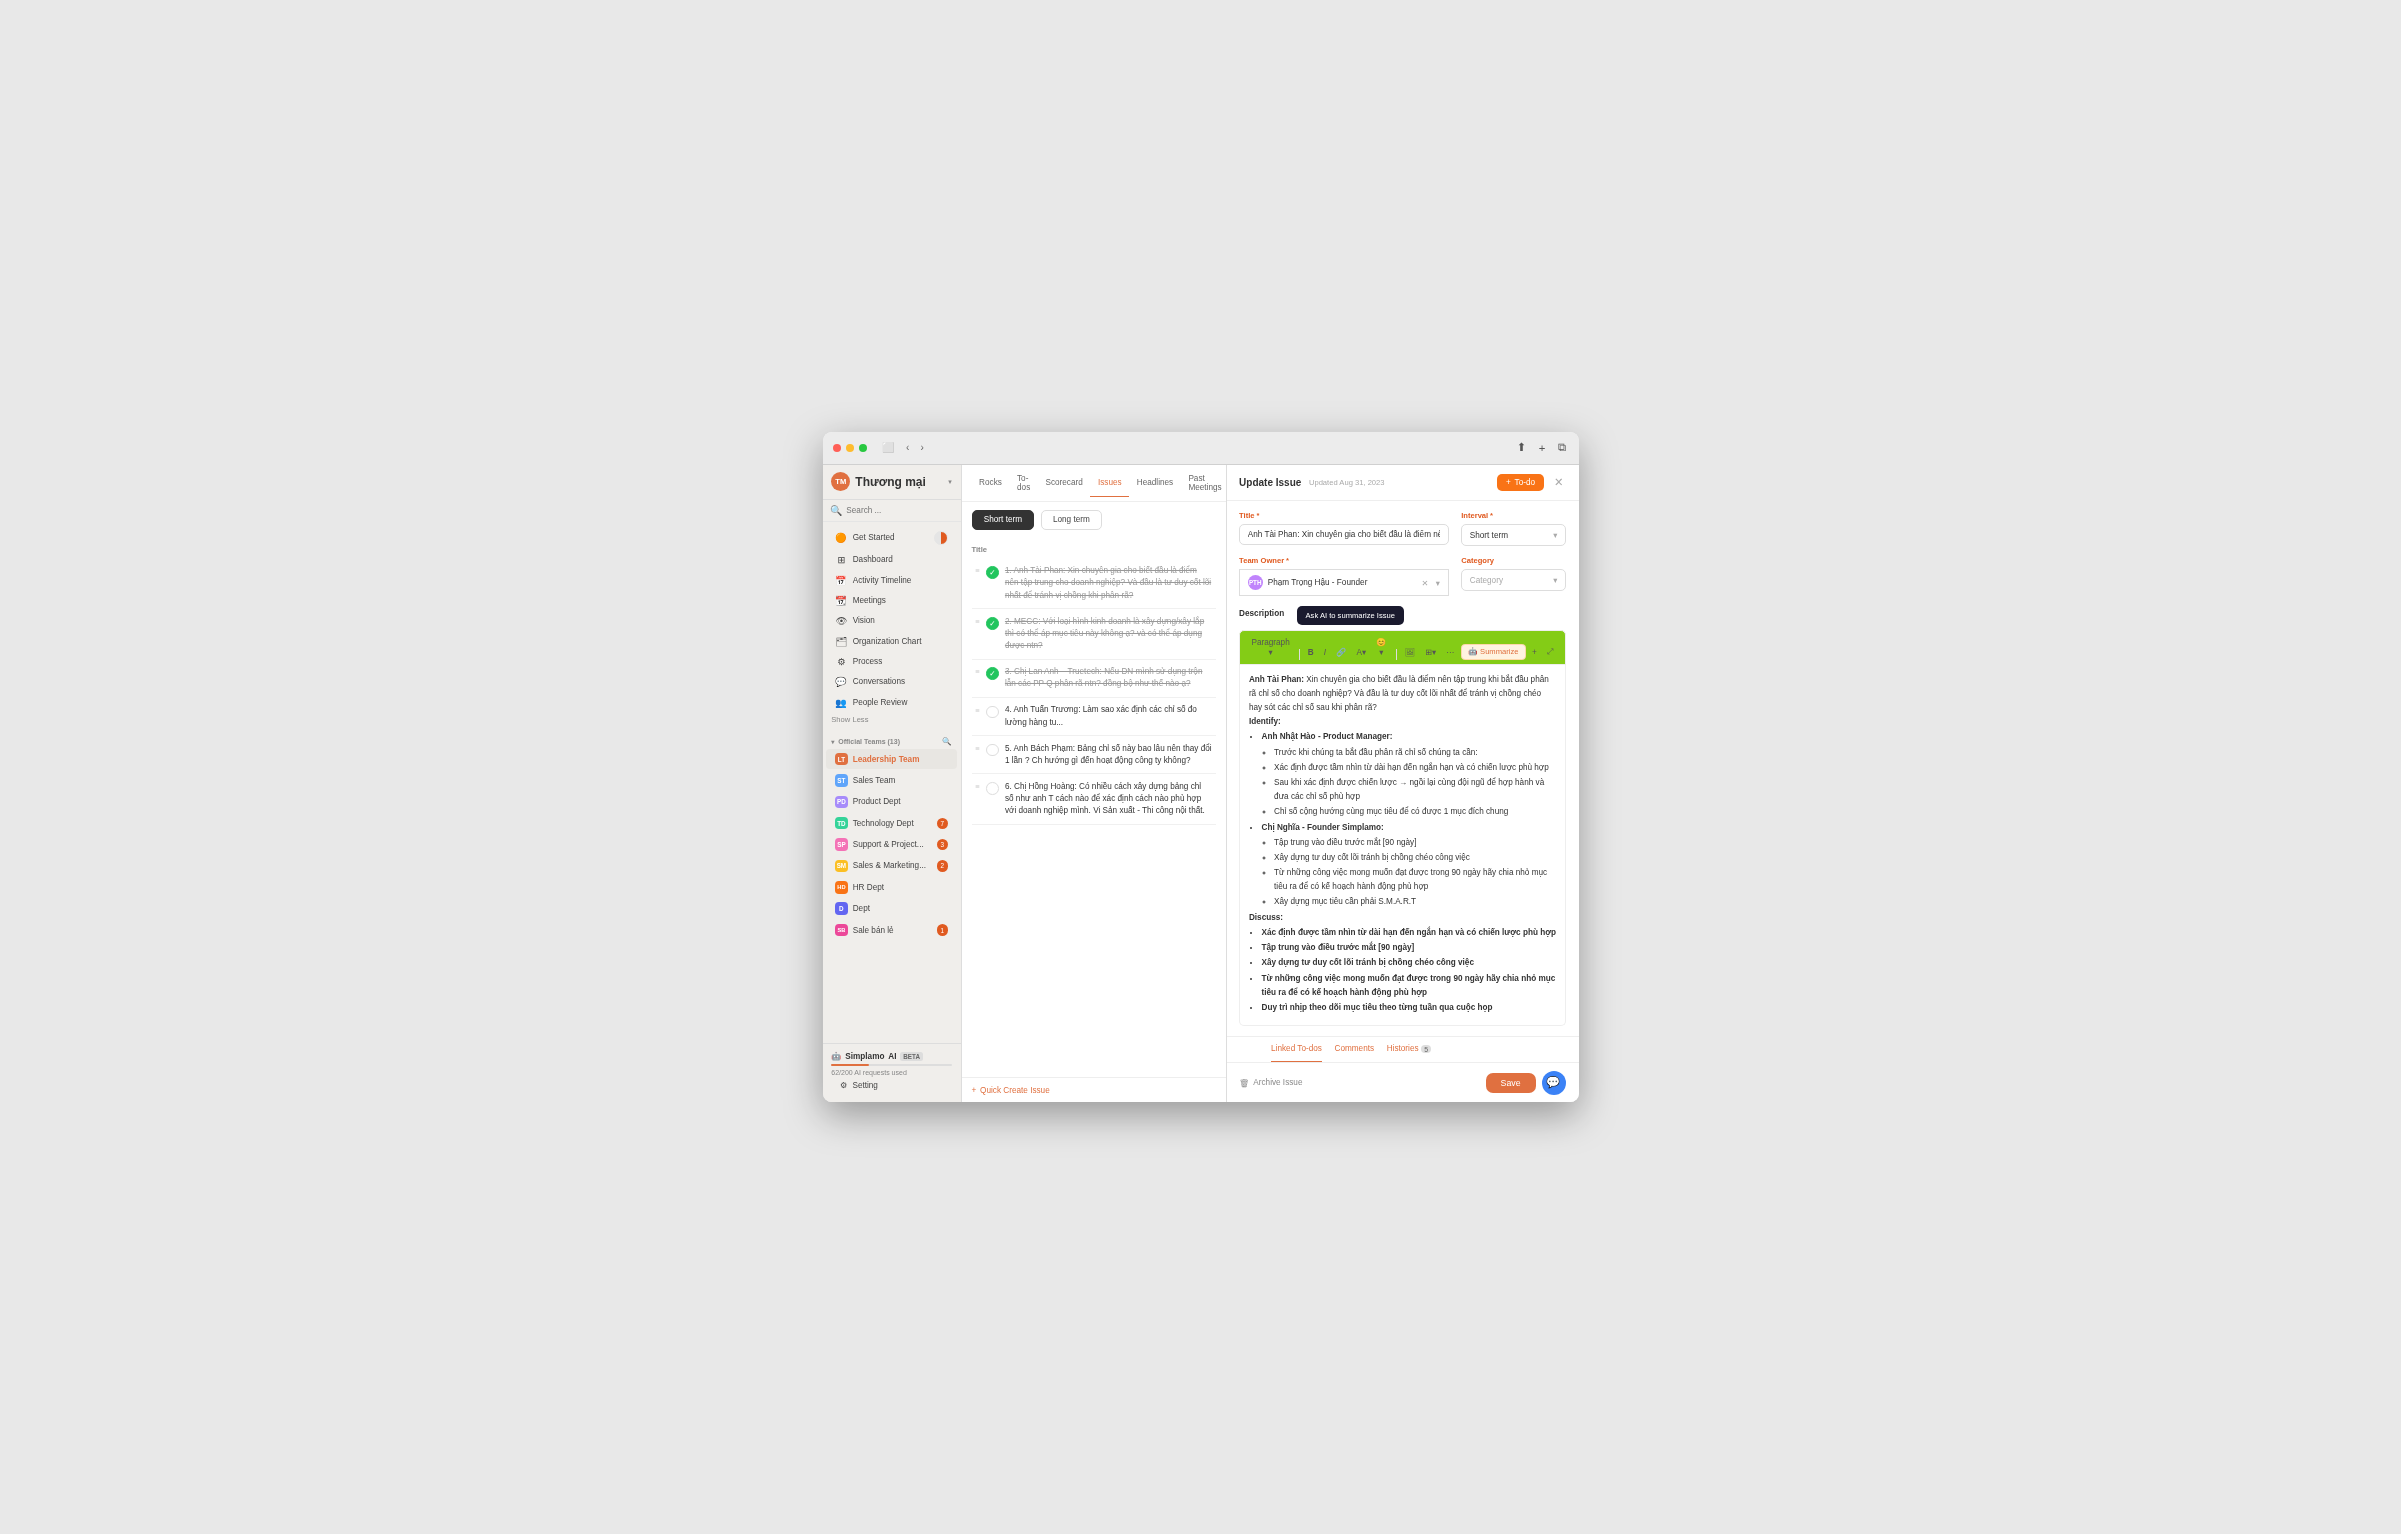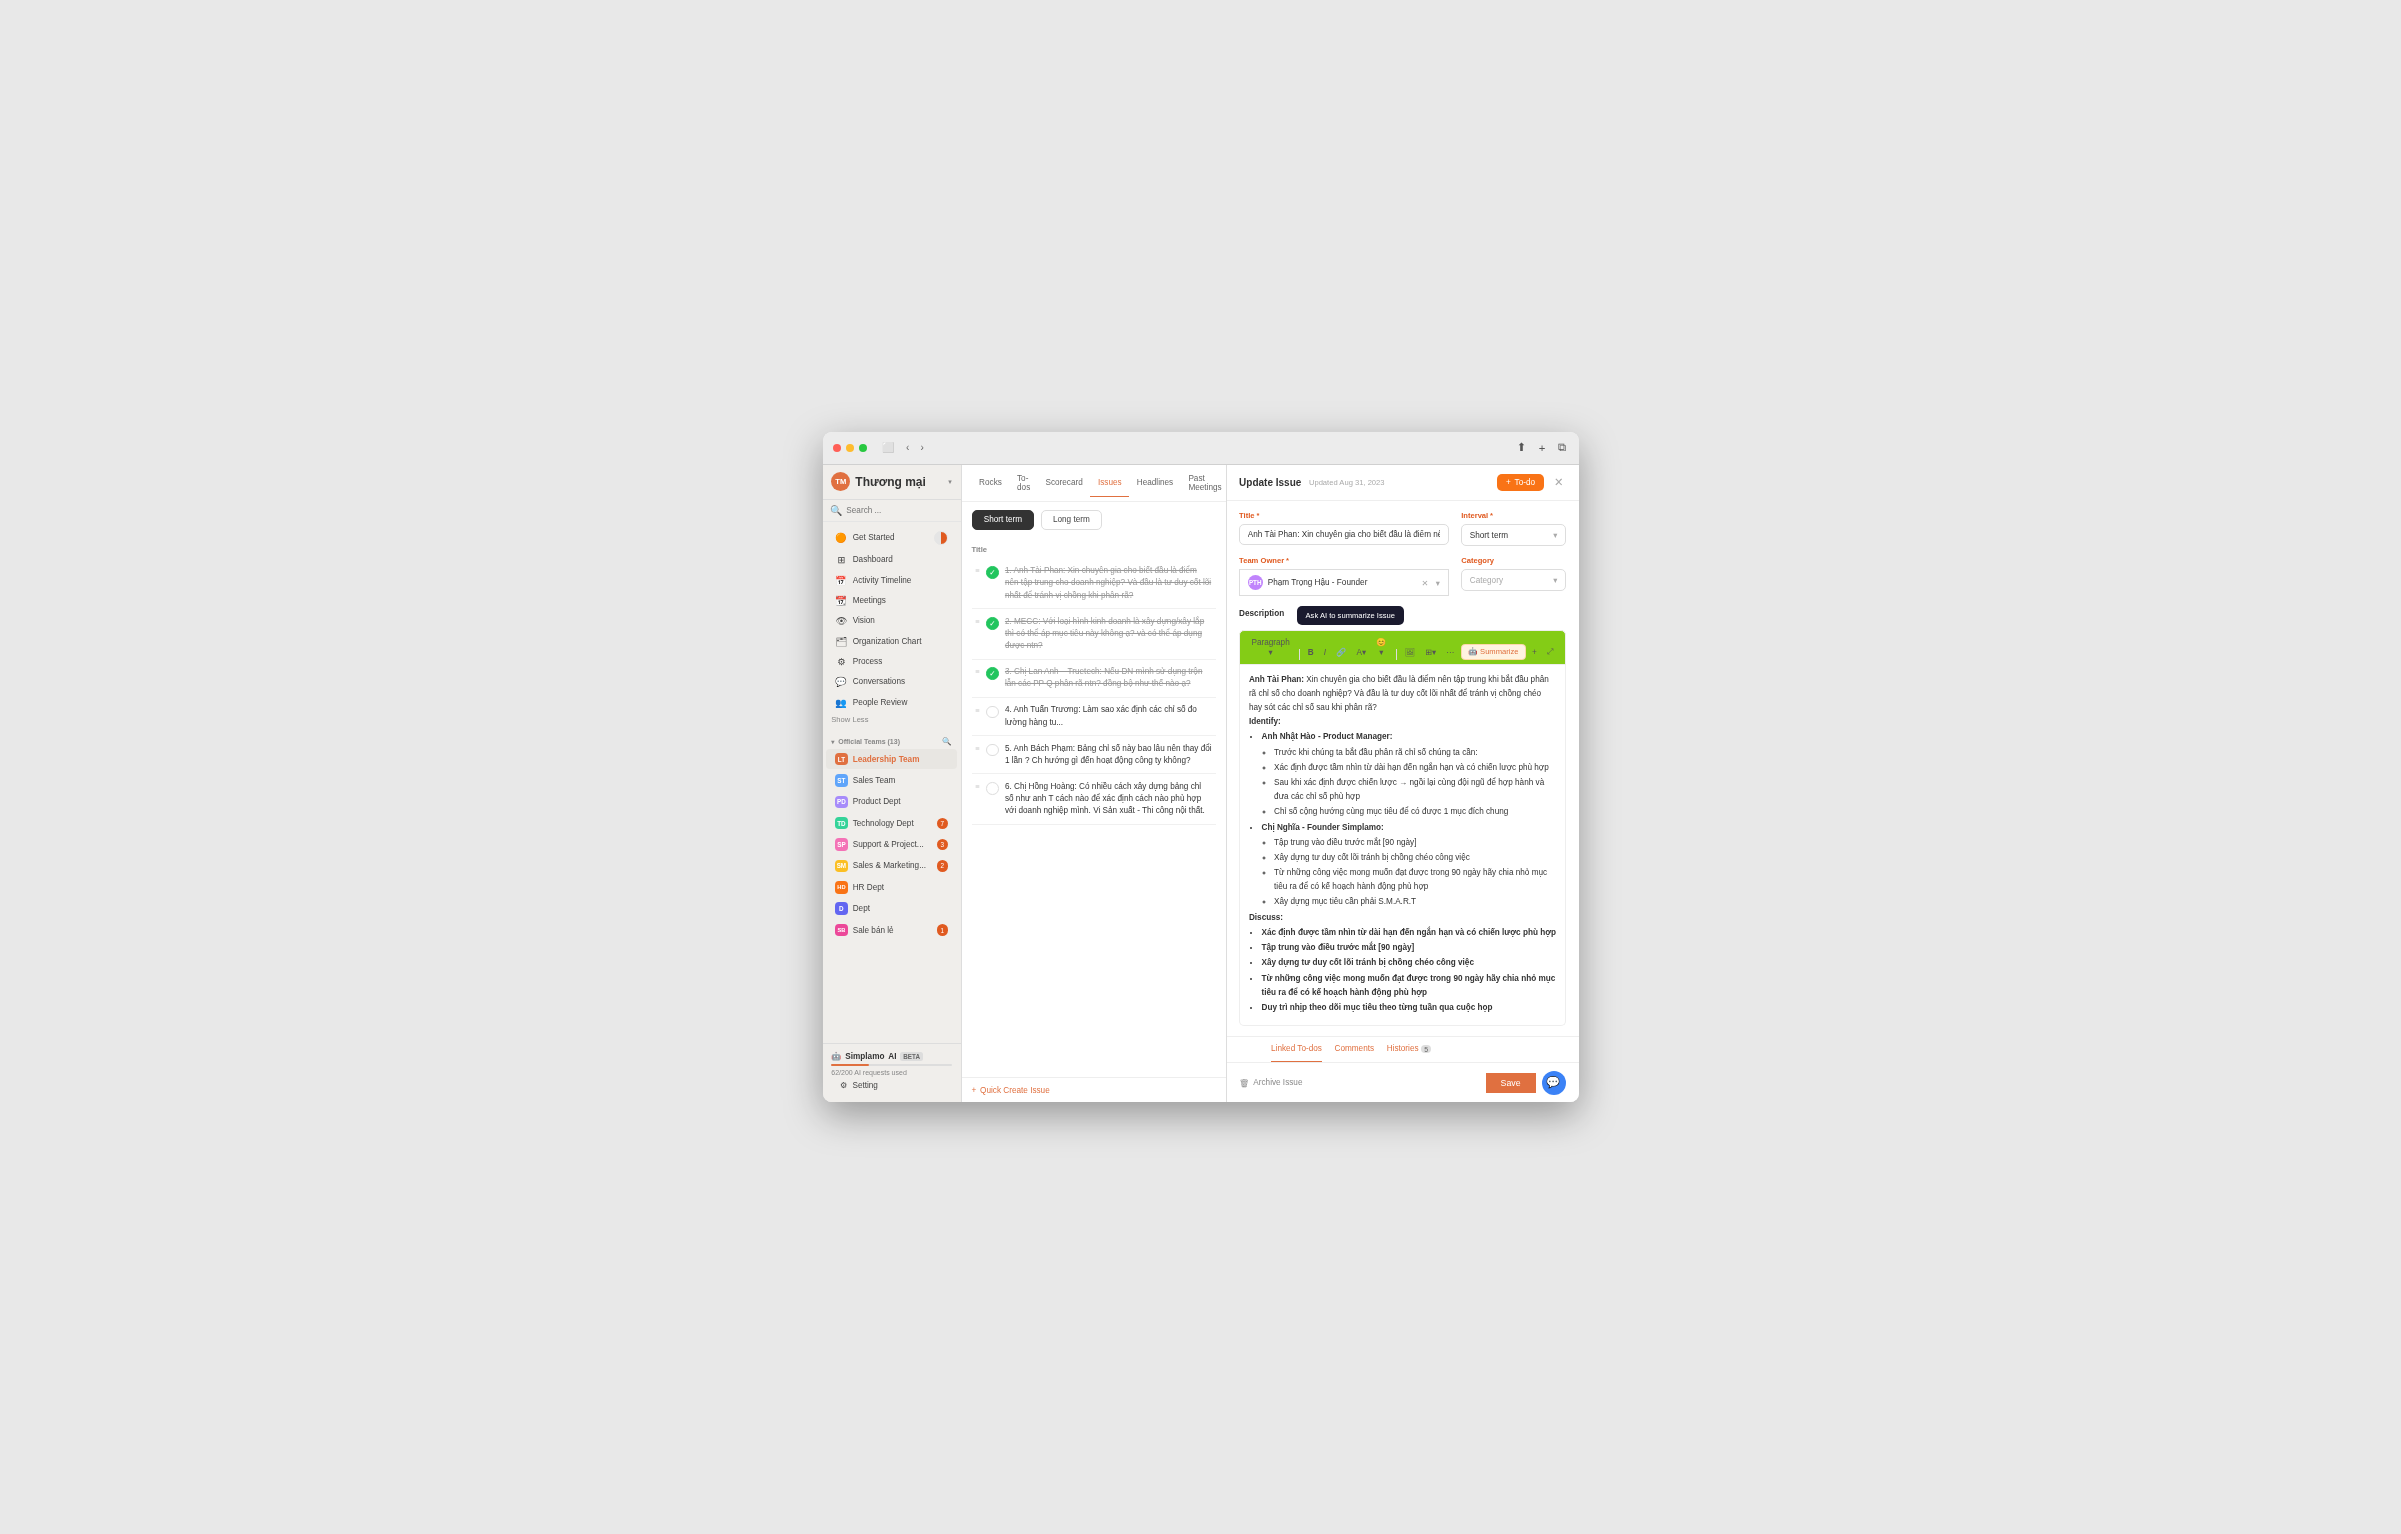--- a/index.html
+++ b/index.html
@@ -307,21 +307,21 @@
       border-top: 0.6px solid #eee;
       display: flex; align-items: center;
     }
     .archive-btn {
       display: flex; align-items: center; gap: 3.8px;
       font-size: 8.2px; color: #888; cursor: pointer; background: none; border: none;
     }
     .save-btn {
       margin-left: auto;
       background: #e07040; color: white; border: none;
-      border-radius: 0; padding: 5px 15px; font-size: 8.8px;
+      border-radius: 7px; padding: 5px 15px; font-size: 8.8px;
       cursor: pointer; font-weight: 500;
     }
     .chat-btn {
       width: 24px; height: 24px; border-radius: 50%; background: #3b82f6;
       border: none; cursor: pointer; color: white; font-size: 11.3px;
       display: flex; align-items: center; justify-content: center; margin-left: 6.3px;
     }
     
     .nav-top {
       background: white;

